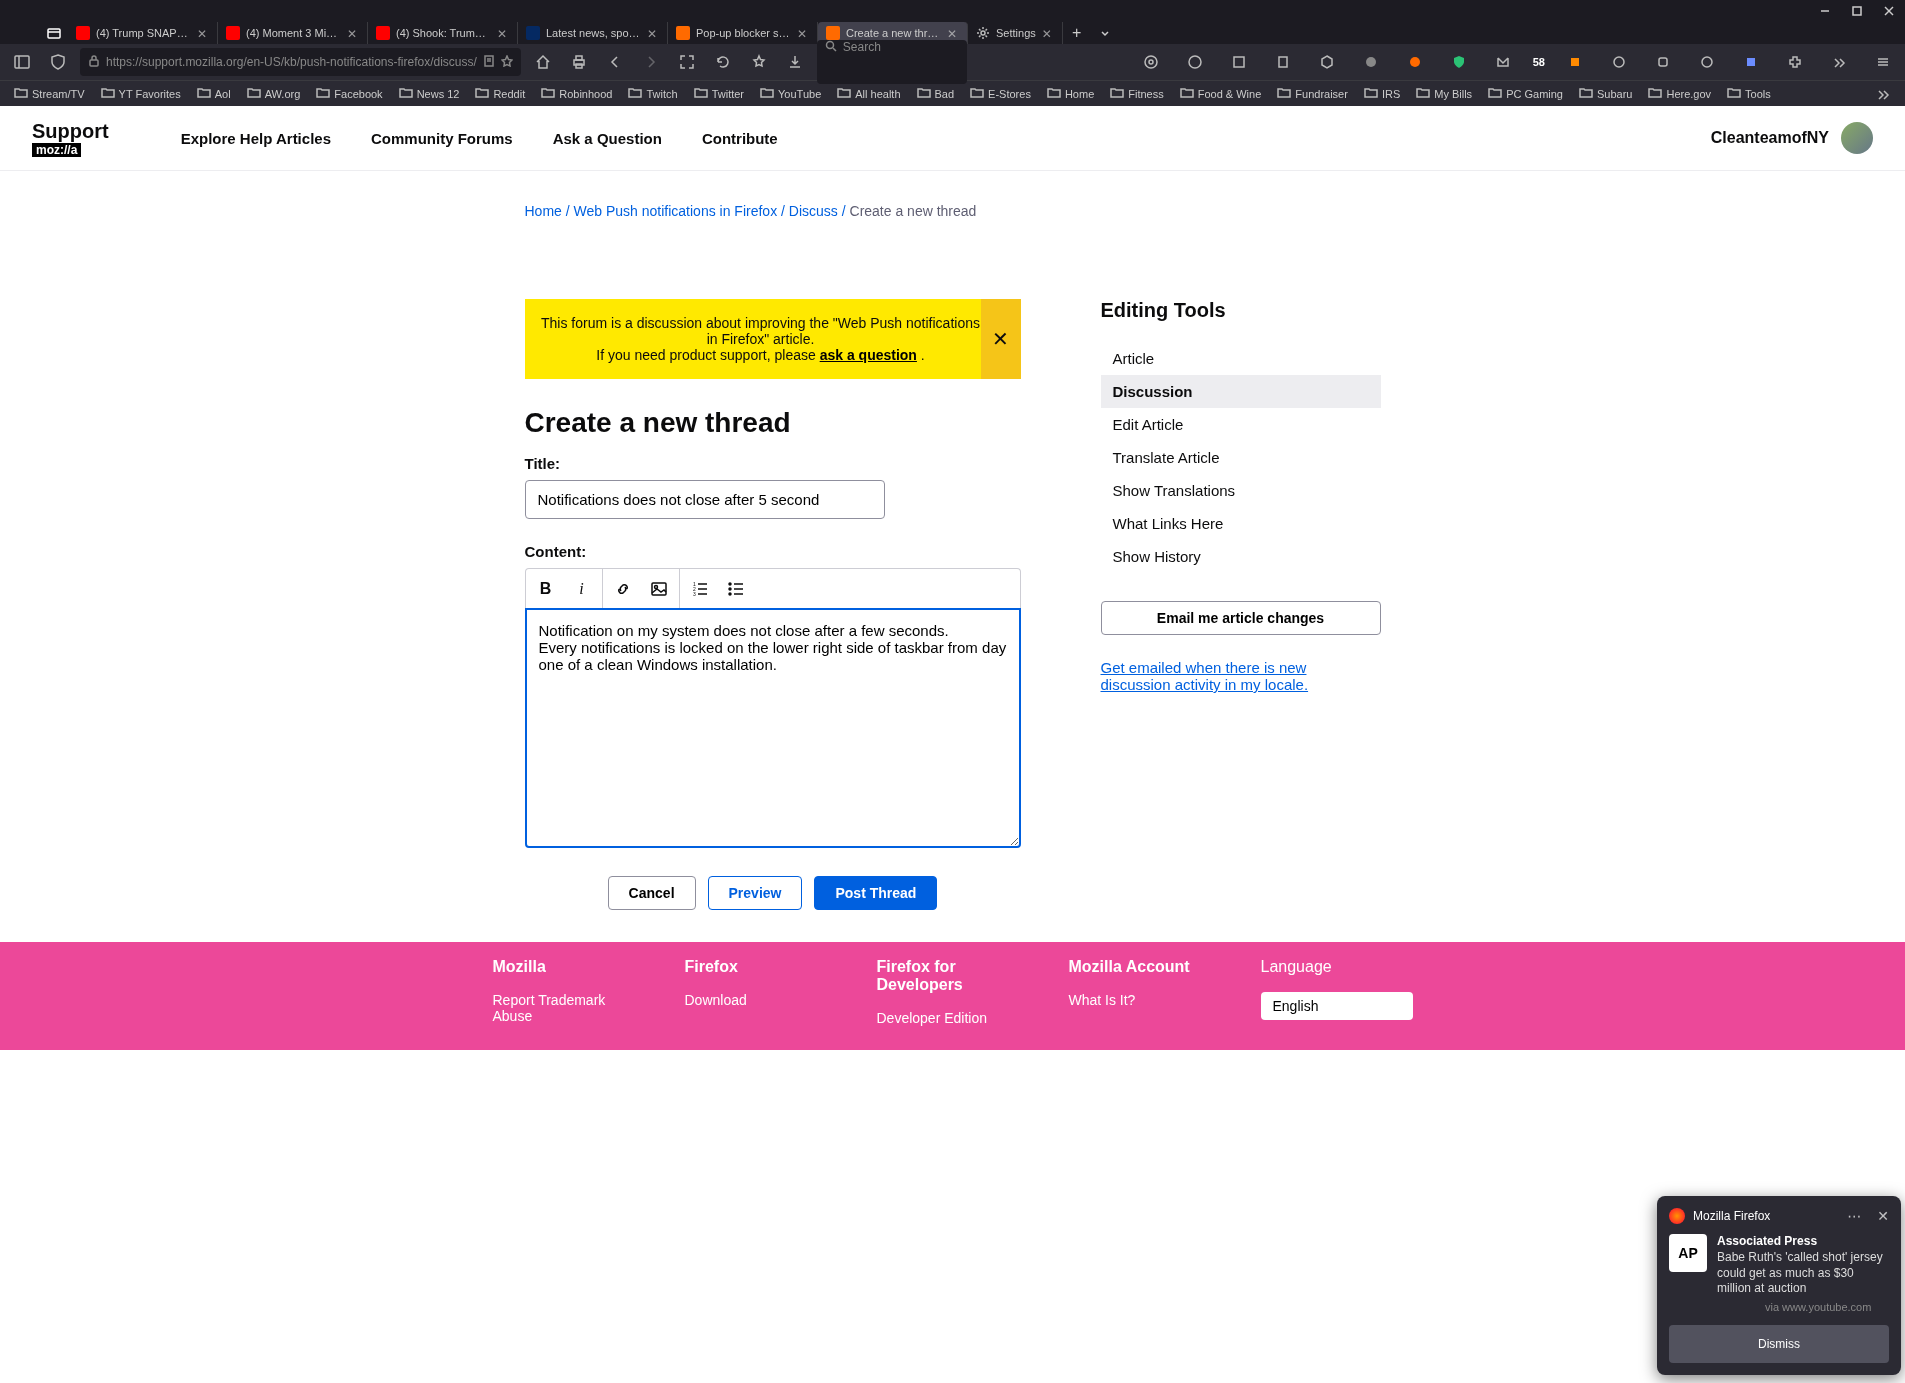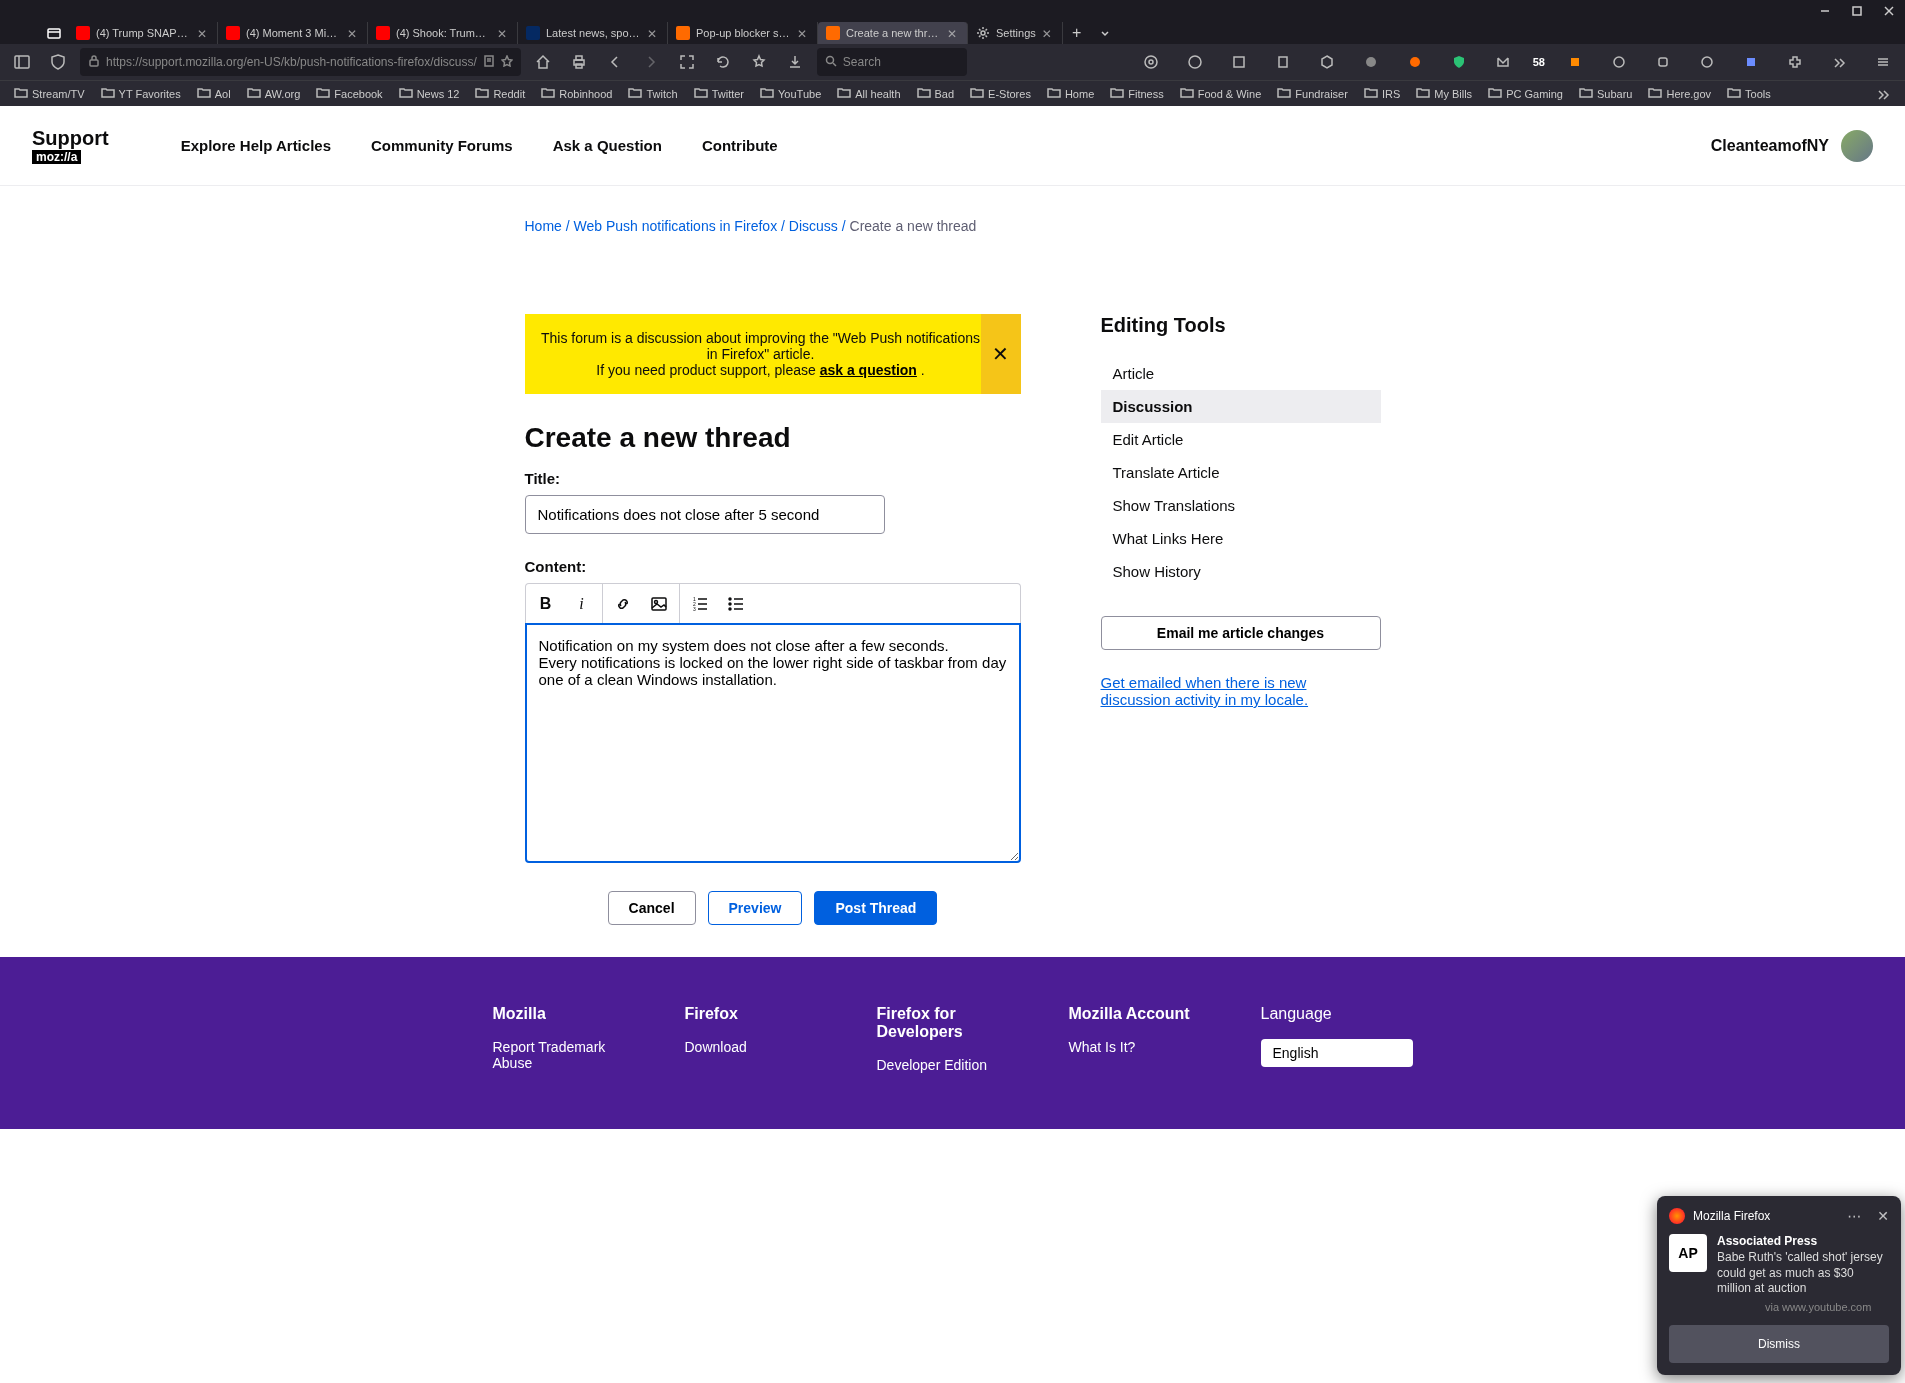--- a/index.html
+++ b/index.html
@@ -12,27 +12,27 @@
 .tab.active { background: #42414d; border-radius: 4px 4px 0 0; }
 .tab-icon { width: 14px; height: 14px; flex-shrink: 0; border-radius: 2px; }
 .tab-title { white-space: nowrap; overflow: hidden; text-overflow: ellipsis; flex: 1; }
 .tab-close { width: 12px; height: 12px; flex-shrink: 0; font-size: 12px; opacity: 0.7; }
 .tab-add { width: 28px; display: flex; align-items: center; justify-content: center; color: #ccc; }
 .tab-chev { width: 28px; display: flex; align-items: center; justify-content: center; color: #ccc; }
 .toolbar { height: 36px; background: #2b2a33; display: flex; align-items: center; padding: 0 8px; gap: 8px; }
 .tb-icon { width: 28px; height: 28px; display: flex; align-items: center; justify-content: center; color: #bbb; font-size: 14px; }
 .urlbar { flex: 0 0 300px; height: 28px; background: #1c1b22; border-radius: 4px; display: flex; align-items: center; padding: 0 8px; gap: 6px; font-size: 12px; color: #888; }
 .urlbar .url-text { flex: 1; overflow: hidden; white-space: nowrap; }
-.searchbar { flex: 0 0 150px; height: 28px; background: #1c1b22; border-radius: 4px; display: flex; align-items: center; padding: 0 8px; gap: 6px; font-size: 12px; color: #888; }
+.searchbar { flex: 0 0 150px; height: 44px; background: #1c1b22; border-radius: 4px; display: flex; align-items: flex-start; padding: 0 8px; gap: 6px; font-size: 12px; color: #888; }
 .tb-right { margin-left: auto; display: flex; align-items: center; gap: 16px; }
 .badge-58 { font-size: 11px; font-weight: bold; color: #fff; }
 .bookmarkbar { height: 26px; background: #2b2a33; border-top: 1px solid #3a3a3f; display: flex; align-items: center; padding: 0 8px; gap: 4px; font-size: 11px; overflow: hidden; }
 .bm-item { display: flex; align-items: center; gap: 4px; padding: 2px 6px; color: #ccc; white-space: nowrap; }
 .page { background: #fff; color: #0c0c0d; height: calc(1383px - 22px - 22px - 36px - 26px); overflow-y: auto; position: relative; }
-.pagenav { height: 80px; border-bottom: 1px solid #ededf0; display: flex; align-items: center; padding: 0 32px; gap: 32px; }
+.pagenav { height: 65px; border-bottom: 1px solid #ededf0; display: flex; align-items: center; padding: 0 32px; gap: 32px; }
 .logo-support { display: flex; flex-direction: column; font-weight: bold; }
 .logo-support .t1 { font-size: 20px; }
 .logo-support .t2 { background: #000; color: #fff; padding: 0 4px; font-size: 12px; width: fit-content; }
 .navlinks { display: flex; gap: 40px; font-weight: 600; font-size: 15px; margin-left: 40px; }
 .navuser { margin-left: auto; display: flex; align-items: center; gap: 12px; font-weight: 600; }
 .avatar { width: 32px; height: 32px; border-radius: 50%; background: linear-gradient(135deg,#8a6,#678); }
 .container { max-width: 920px; margin: 0 auto; padding: 32px; display: grid; grid-template-columns: 1fr 280px; gap: 80px; }
 .breadcrumb { grid-column: 1 / -1; font-size: 14px; color: #0060df; }
 .breadcrumb a { color: #0060df; text-decoration: none; }
 .breadcrumb .cur { color: #5e5e72; }
@@ -51,21 +51,21 @@
 .btn { padding: 8px 20px; border-radius: 4px; font-size: 14px; font-weight: 600; border: 1px solid #8f8f9d; background: #fff; cursor: pointer; }
 .btn-outline-primary { border-color: #0060df; color: #0060df; }
 .btn-primary { background: #0060df; color: #fff; border-color: #0060df; }
 .sidebar-col { }
 .sidebar-col h2 { font-size: 20px; font-weight: 700; margin-bottom: 20px; }
 .tool-list { list-style: none; }
 .tool-list li { padding: 8px 12px; font-size: 15px; cursor: pointer; }
 .tool-list li.active { background: #ededf0; font-weight: 700; }
 .email-btn { margin-top: 28px; padding: 8px 16px; border: 1px solid #8f8f9d; border-radius: 4px; font-size: 14px; font-weight: 600; background: #fff; width: 100%; cursor: pointer; }
 .sub-link { display: block; margin-top: 24px; color: #0060df; text-decoration: underline; font-size: 15px; }
-.footer { background: #4c1d95; color: #fff; padding: 48px; }
+.footer { background: #ec4899; color: #fff; padding: 16px; }
 .footer-grid { max-width: 920px; margin: 0 auto; display: grid; grid-template-columns: repeat(5,1fr); gap: 40px; }
 .footer-col h3 { font-size: 16px; margin-bottom: 16px; }
 .footer-col a { color: #fff; text-decoration: none; font-size: 14px; display: block; margin-bottom: 8px; }
 .lang-select { background: #fff; color: #000; padding: 6px 12px; border-radius: 4px; font-size: 14px; }
 .notification { position: fixed; bottom: 8px; right: 4px; width: 244px; background: #2b2a33; border-radius: 8px; padding: 12px; color: #fff; box-shadow: 0 4px 16px rgba(0,0,0,0.5); }
 .notif-header { display: flex; align-items: center; gap: 8px; font-size: 12px; margin-bottom: 10px; }
 .notif-header .fx-icon { width: 16px; height: 16px; background: radial-gradient(circle,#ff9500,#ff0039); border-radius: 50%; }
 .notif-dots { margin-left: auto; opacity: 0.7; font-size: 14px; }
 .notif-close { opacity: 0.7; font-size: 14px; margin-left: 8px; }
 .notif-body { display: flex; gap: 10px; }

